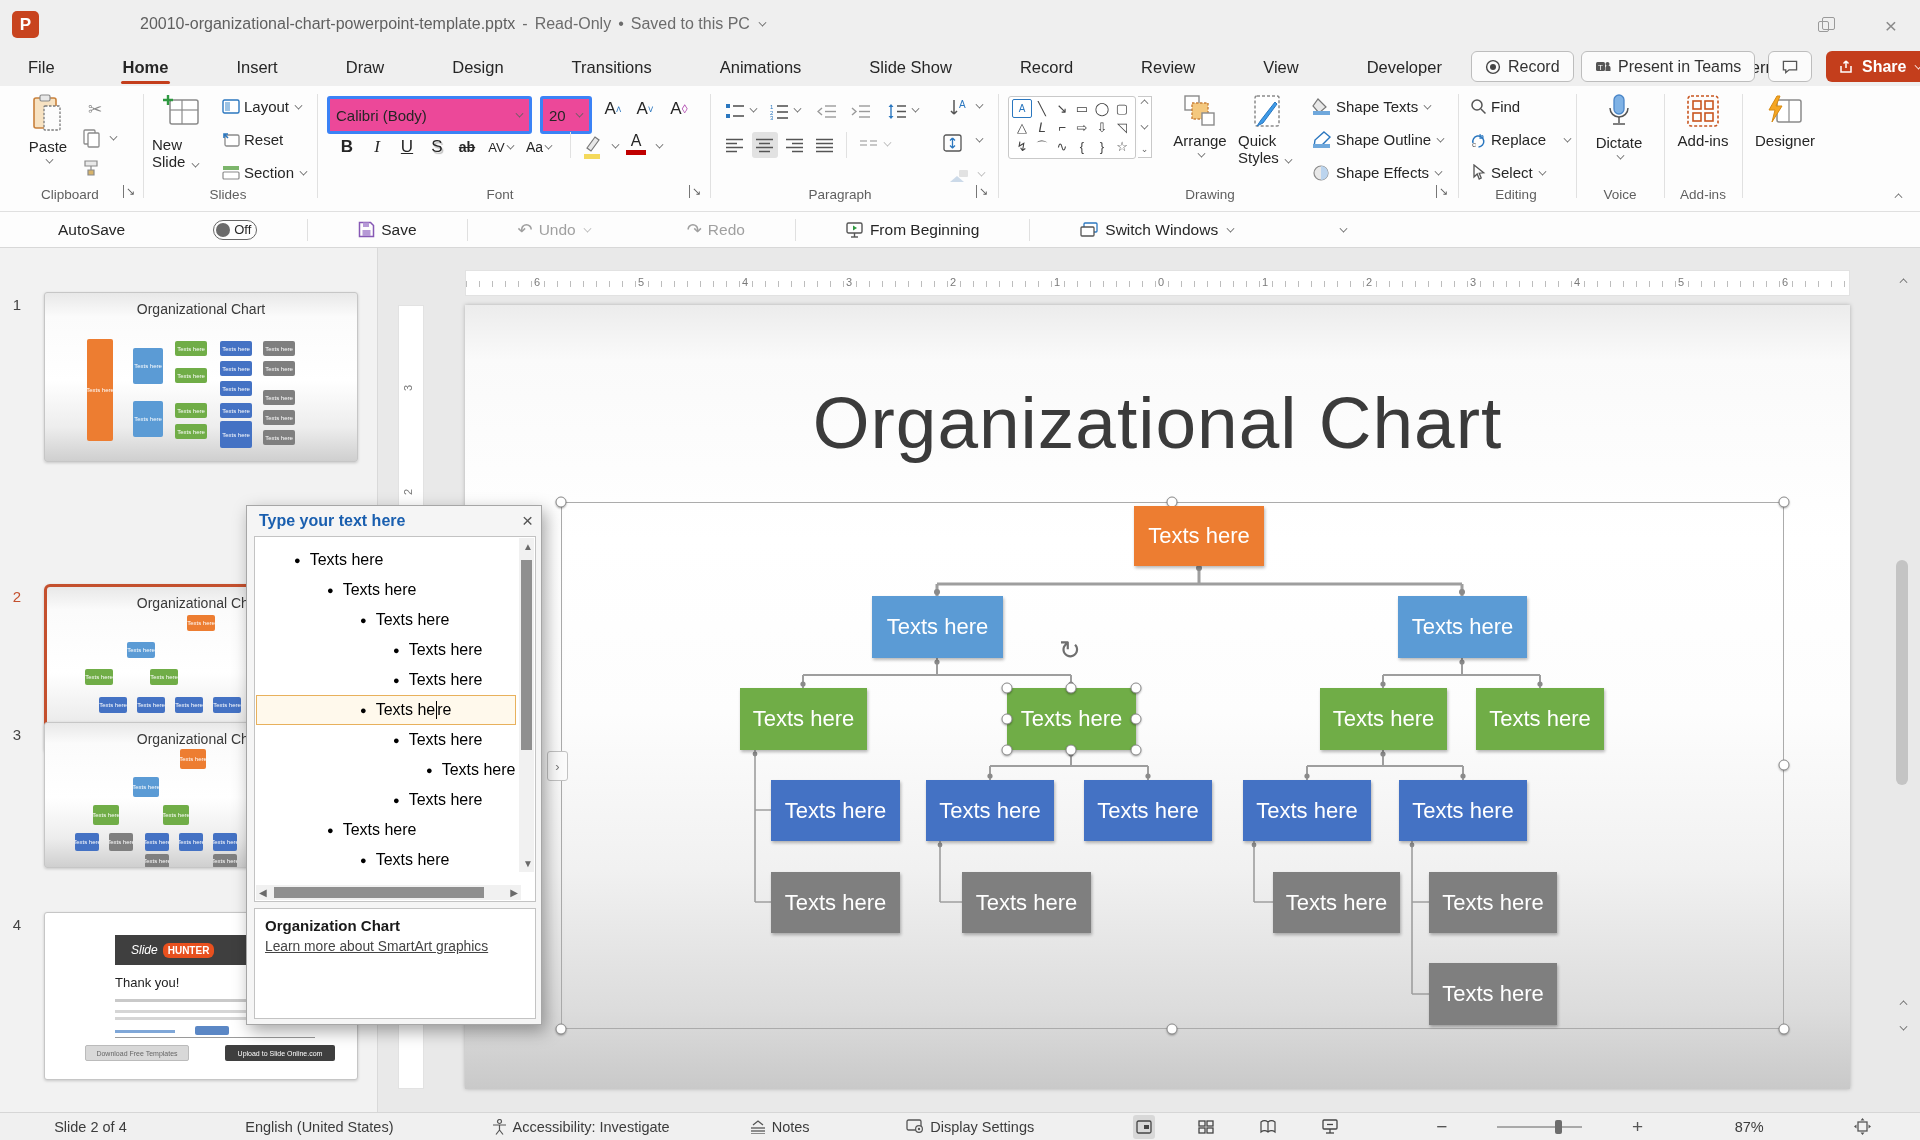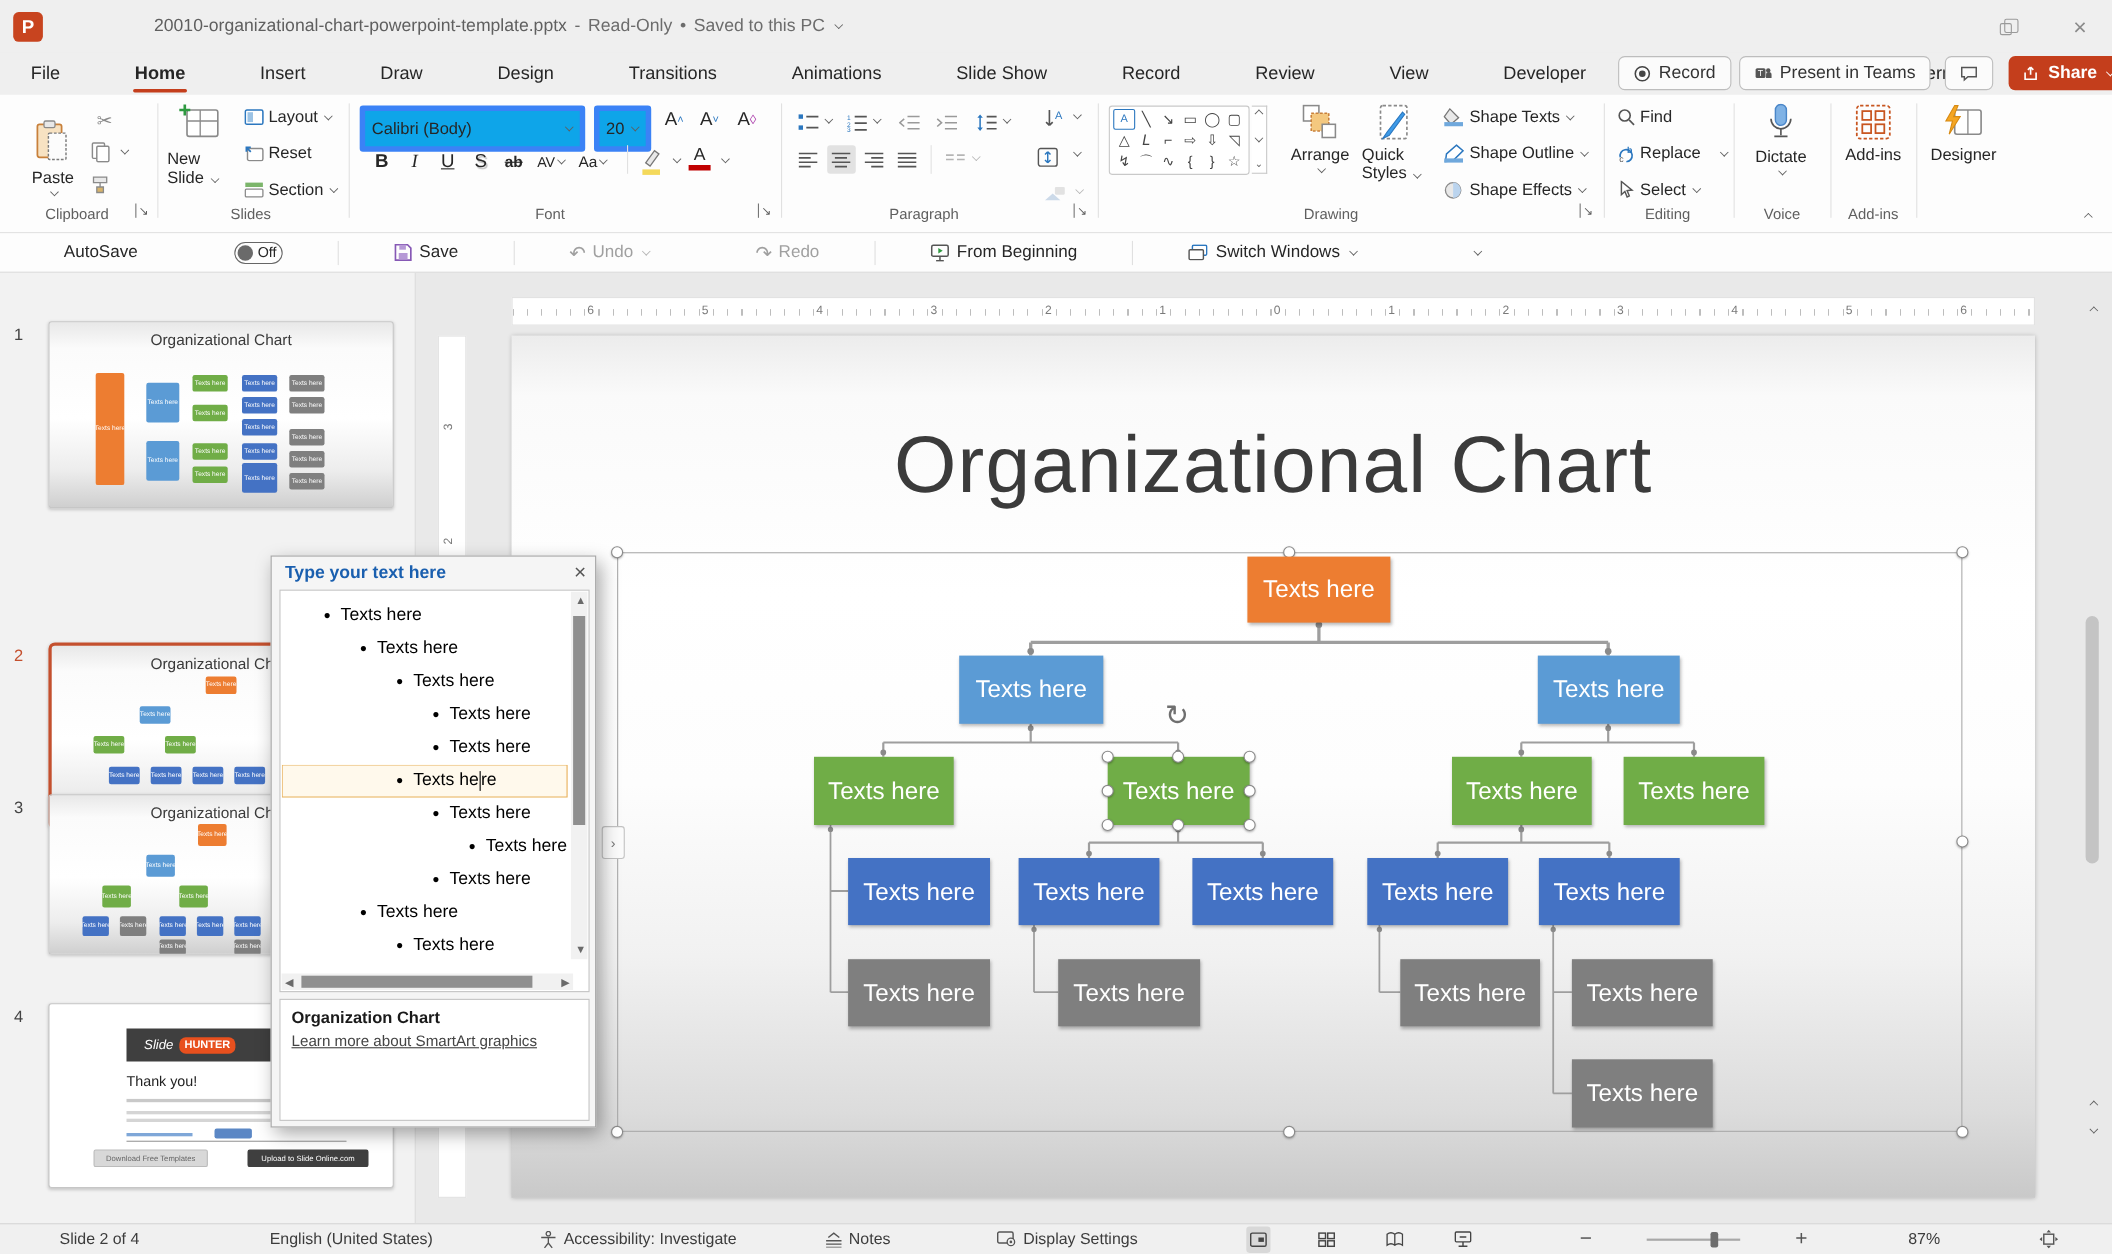--- a/index.html
+++ b/index.html
@@ -28,21 +28,21 @@
   
   #ribbon{left:0;top:86px;width:1920px;height:126px;background:#FDFDFD;border-bottom:1px solid #E0E0E0;}
   .gsep{top:8px;width:1px;height:104px;background:#E1E1E1;}
   .glabel{top:101px;font-size:13.5px;color:#5f5f5f;text-align:center;}
   .launcher{top:99px;width:16px;height:16px;color:#5f5f5f;font-size:11px;border-left:1px solid #8a8a8a00;}
   .launcher:before{content:"↘";display:block;width:13px;height:13px;border-left:1px solid #767676;border-top:0;border-right:0;border-bottom:0;padding-left:2px;box-shadow:inset 1px 1px 0 -0.5px #0000;}
   .bigbtn{display:flex;flex-direction:column;align-items:center;justify-content:flex-start;font-size:15px;color:#262626;gap:4px;}
   .smallrow{display:flex;align-items:center;gap:4px;font-size:15px;color:#262626;white-space:nowrap;}
   .chev{display:inline-block;width:7px;height:7px;border-right:1.6px solid #5f5f5f;border-bottom:1.6px solid #5f5f5f;transform:rotate(45deg) scale(.8);margin-left:2px;margin-top:-3px;}
   .chev.up{transform:rotate(-135deg) scale(.8);margin-top:4px;}
-  .combo{border:5px solid #3b82f6;border-radius:3px;background:#0ea5e9;height:27px;display:flex;align-items:center;font-size:15px;color:#262626;padding:16px 6px;justify-content:space-between;}
+  .combo{border:3px solid #3b82f6;border-radius:3px;background:#ec4899;height:27px;display:flex;align-items:center;font-size:15px;color:#262626;padding:16px 6px;justify-content:space-between;}
   .fmtbtn{width:26px;height:26px;display:flex;align-items:center;justify-content:center;font-size:17px;color:#262626;}
   .shapes-box{border:1px solid #C9C9C9;background:#fff;border-radius:3px;display:grid;grid-template-columns:repeat(6,20px);grid-auto-rows:19px;padding:2px 3px;font-size:13px;color:#444;}
   .shapes-box span{display:flex;align-items:center;justify-content:center;}
   .scrl{display:flex;flex-direction:column;justify-content:space-between;color:#666;font-size:9px;padding:3px 1px;}
   
   #qat{left:0;top:212px;width:1920px;height:36px;background:#FDFDFD;border-bottom:1px solid #D8D8D8;font-size:15.5px;color:#262626;}
   .toggle{width:44px;height:20px;border:1px solid #666;border-radius:11px;display:flex;align-items:center;padding:2px;gap:4px;}
   .toggle .knob{width:14px;height:14px;background:#6a6a6a;border-radius:50%;}
   .gray{color:#A0A0A0;}
   .qsep{width:1px;height:22px;background:#E0E0E0;margin:0 10px;}
@@ -85,21 +85,21 @@
   #tp-vscroll{position:absolute;right:1px;top:1px;width:15px;height:334px;background:#F1F1F1;}
   #tp-vthumb{position:absolute;left:2px;top:22px;width:11px;height:190px;background:#8F8F8F;}
   #tp-hscroll{position:absolute;left:1px;bottom:1px;width:265px;height:15px;background:#F1F1F1;}
   #tp-hthumb{position:absolute;left:18px;top:2px;width:210px;height:11px;background:#8F8F8F;}
   .tp-arrow{position:absolute;color:#6a6a6a;font-size:10px;}
   #tp-info{position:absolute;left:7px;top:402px;width:282px;height:111px;background:#fff;border:1px solid #C3C3C3;padding:8px 10px;}
   #tp-info .t{font-size:15px;font-weight:bold;color:#1a1a1a;margin-bottom:5px;}
   #tp-info .b{font-size:13.8px;color:#333;line-height:1.3;}
   #tp-info .l{font-size:13.8px;color:#444;text-decoration:underline;margin-top:5px;}
   
-  #statusbar{left:0;top:1112px;width:1920px;height:28px;background:#F0F0F0;border-top:1px solid #D6D6D6;font-size:14.5px;color:#3c3c3c;}
+  #statusbar{left:0;top:1112px;width:1920px;height:28px;background:#F0F0F0;border-top:1px solid #D6D6D6;font-size:14.5px;color:#3c3c3c;justify-content:flex-end;}
   .sb-item{display:flex;align-items:center;gap:6px;white-space:nowrap;}
   .viewico{width:34px;height:24px;display:flex;align-items:center;justify-content:center;color:#555;}
   .viewico.active{background:#D8D8D8;border-radius:3px;}
   svg{display:block;}
 </style>
 </head>
 <body>
 
 <div id="app">
 
@@ -165,21 +165,21 @@
           <path d="M2 7 v6 h10 v-6" fill="none" stroke="#fff" stroke-width="1.5"></path>
           <path d="M7 9 V2 M7 2 L4.5 4.5 M7 2 L9.5 4.5" stroke="#fff" stroke-width="1.5" fill="none"></path>
         </svg>
       <span>Share</span>
       <span class="chev" style="border-color:#fff;"></span>
     </div>
   </div>
 
   <div id="ribbon" class="abs">
 
-    <div class="bigbtn abs" style="left:22px;top:23px;width:52px;">
+    <div class="bigbtn abs" style="left:22px;top:8px;width:52px;">
       <svg width="34" height="40" viewBox="0 0 34 40">
           <rect x="3" y="4" width="22" height="30" rx="2" fill="#F7E2C2" stroke="#C8803B" stroke-width="1.6"></rect>
           <rect x="9" y="1" width="10" height="6" rx="1.5" fill="#E8E8E8" stroke="#8a8a8a" stroke-width="1.2"></rect>
           <rect x="13" y="12" width="16" height="24" rx="1" fill="#FCFCFC" stroke="#7a7a7a" stroke-width="1.3" stroke-dasharray="2.5 1.5"></rect>
         </svg>
       <span>Paste</span>
       <span class="chev"></span>
     </div>
     <div class="fmtbtn abs" style="left:82px;top:10px;color:#8a8a8a;">✂</div>
     <div class="abs" style="left:82px;top:42px;">

